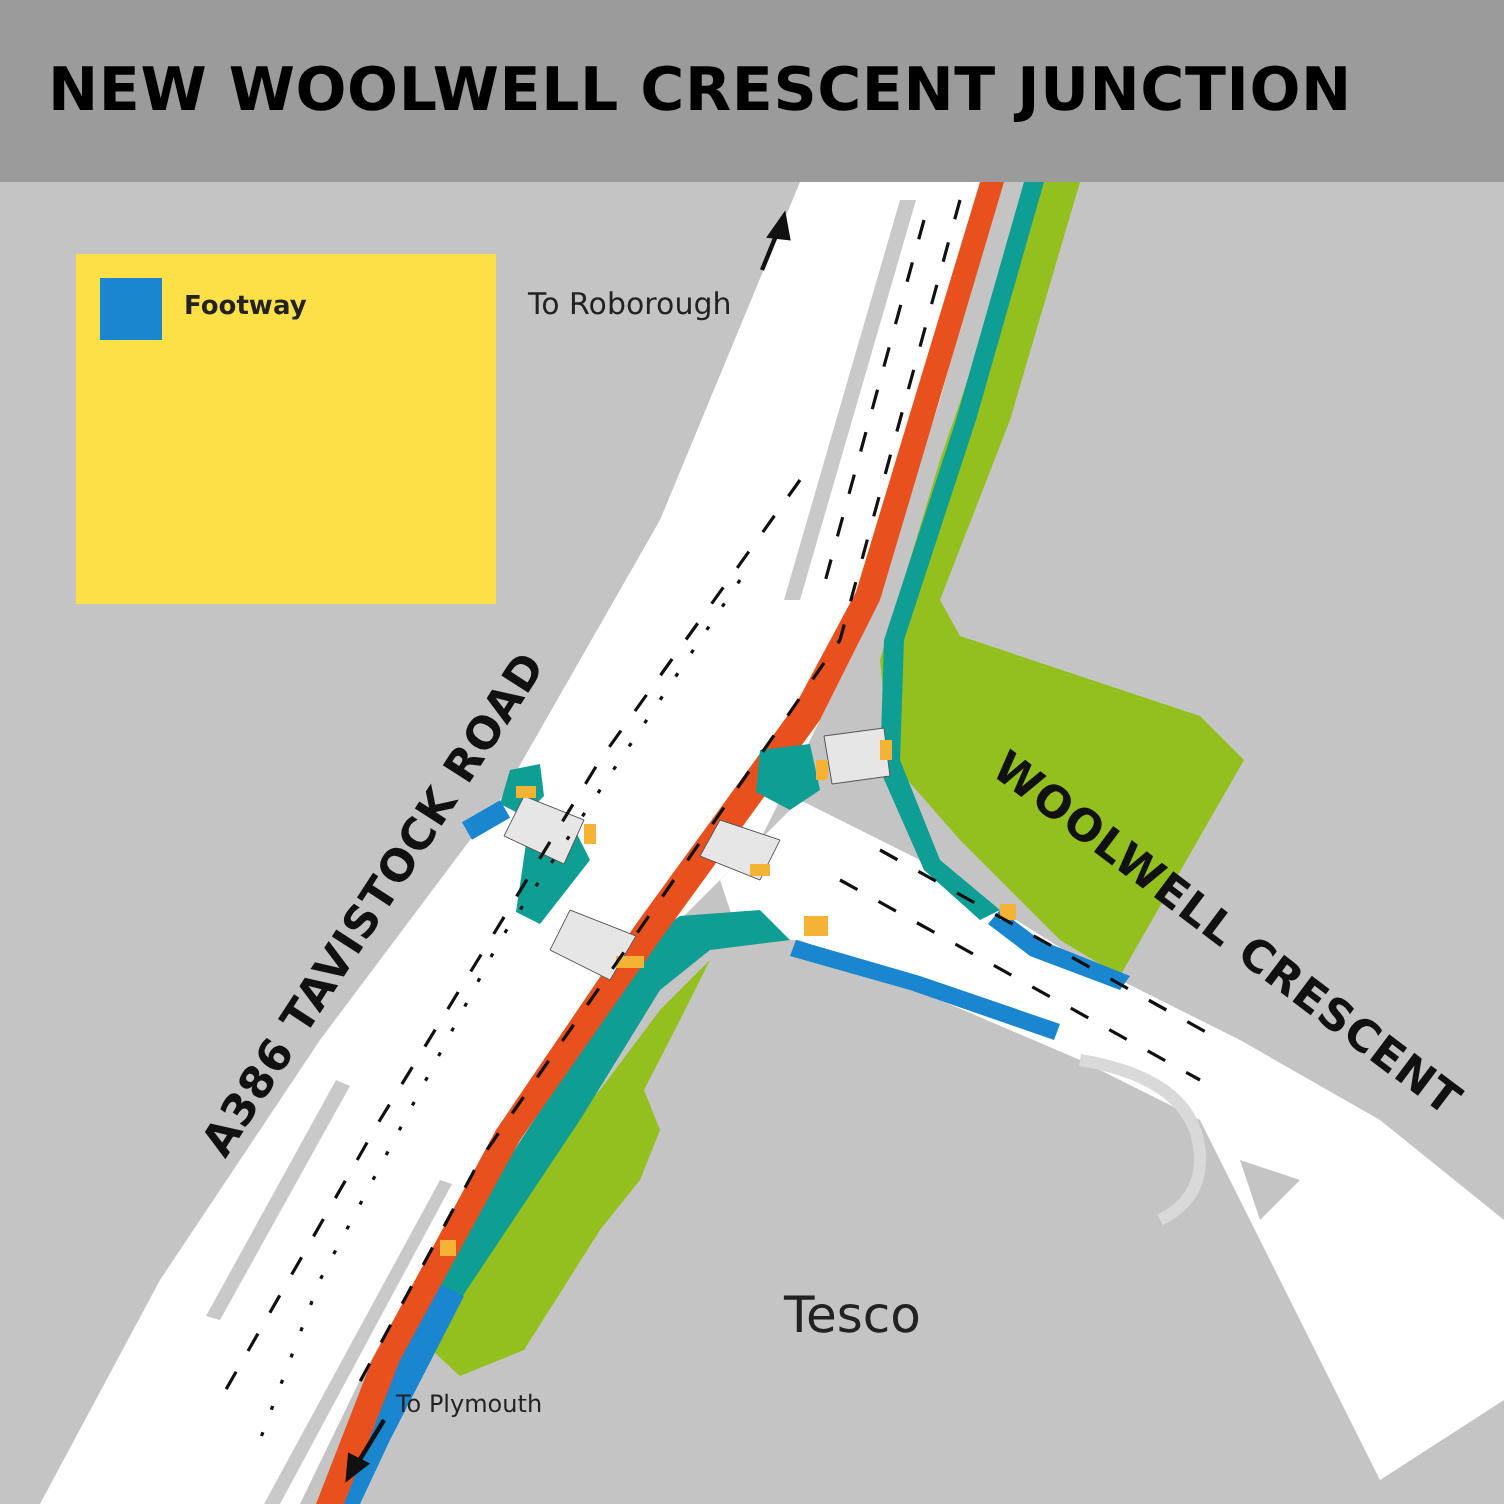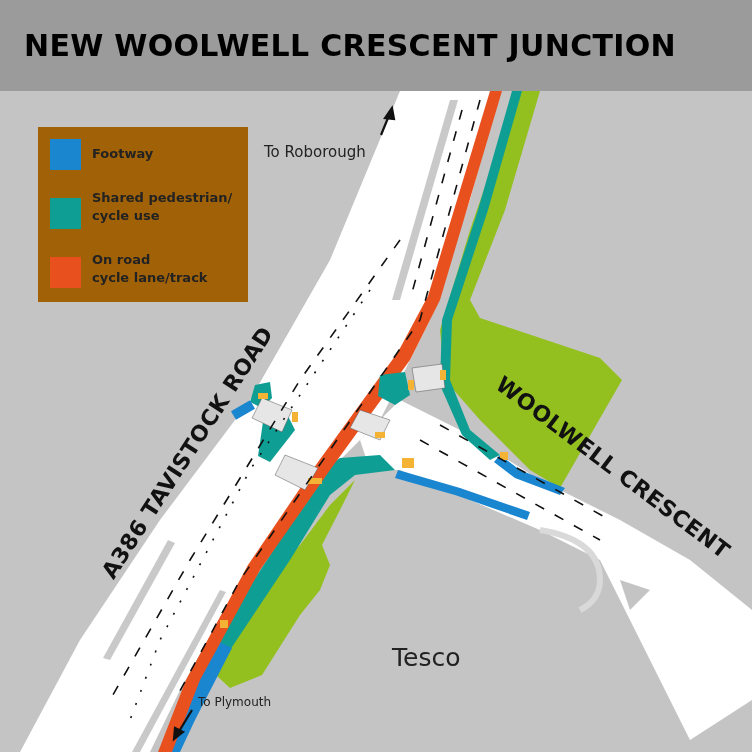--- a/index.html
+++ b/index.html
@@ -1,20 +1,20 @@
 <!DOCTYPE html>
 <html><head>
 <meta charset="utf-8">
 <style>
   html, body { margin:0; padding:0; }
   body { width:752px; height:752px; overflow:hidden; background:#c4c4c4; font-family:"Liberation Sans", sans-serif; position:relative; }
   .header { position:absolute; left:0; top:0; width:752px; height:91px; background:#9b9b9b; }
   .header-title { position:absolute; left:24px; top:28px; color:#000000; font-size:30px; font-weight:bold; letter-spacing:0.3px; font-family:"DejaVu Sans", sans-serif; white-space:nowrap; }
   .map { position:absolute; left:0; top:91px; width:752px; height:661px; }
-  .legend { position:absolute; left:38px; top:127px; width:210px; height:175px; background:#a16207; }
+  .legend { position:absolute; left:38px; top:127px; width:210px; height:175px; background:#fde047; }
   .legend-item { position:absolute; left:12px; display:flex; align-items:flex-start; }
   .swatch { width:31px; height:31px; flex:none; }
   .legend-label { margin-left:11px; font-size:13px; font-weight:bold; color:#222; line-height:18px; font-family:"DejaVu Sans", sans-serif; }
   .lbl { position:absolute; color:#222; font-family:"DejaVu Sans", sans-serif; white-space:nowrap; }
   .road-name { font-weight:bold; font-size:22px; color:#111; letter-spacing:0.5px; }
 </style>
 </head>
 <body>
 
 <div class="header">
@@ -92,34 +92,20 @@
   </g>
 </svg>
 
 <div class="legend">
   <div class="legend-item" style="top:12px;">
     <div class="swatch" style="background:#1a86d0;"></div>
     <div class="legend-label" style="margin-top:6px;">
       <div>Footway</div>
     </div>
   </div>
-  <div class="legend-item" style="top:62px;">
-    <div class="swatch" style="background:#0f9e94; margin-top:9px;"></div>
-    <div class="legend-label">
-      <div>Shared pedestrian/</div>
-      <div>cycle use</div>
-    </div>
-  </div>
-  <div class="legend-item" style="top:124px;">
-    <div class="swatch" style="background:#e8501e; margin-top:6px;"></div>
-    <div class="legend-label">
-      <div>On road</div>
-      <div>cycle lane/track</div>
-    </div>
-  </div>
 </div>
 
 <div class="lbl" style="left:264px; top:143px; font-size:15px;text-align:center;">To Roborough</div>
 <div class="lbl" style="left:198px; top:695px; font-size:12px;">To Plymouth</div>
 <div class="lbl" style="left:380px; top:643px; font-size:25px;margin-left:12px;">Tesco</div>
 
 <div class="lbl road-name" style="left:40px; top:440px; transform:rotate(-57deg); transform-origin:center;">A386 TAVISTOCK ROAD</div>
 <div class="lbl road-name" style="left:470px; top:455px; transform:rotate(37deg); transform-origin:center;">WOOLWELL CRESCENT</div>
 
 </body></html>

